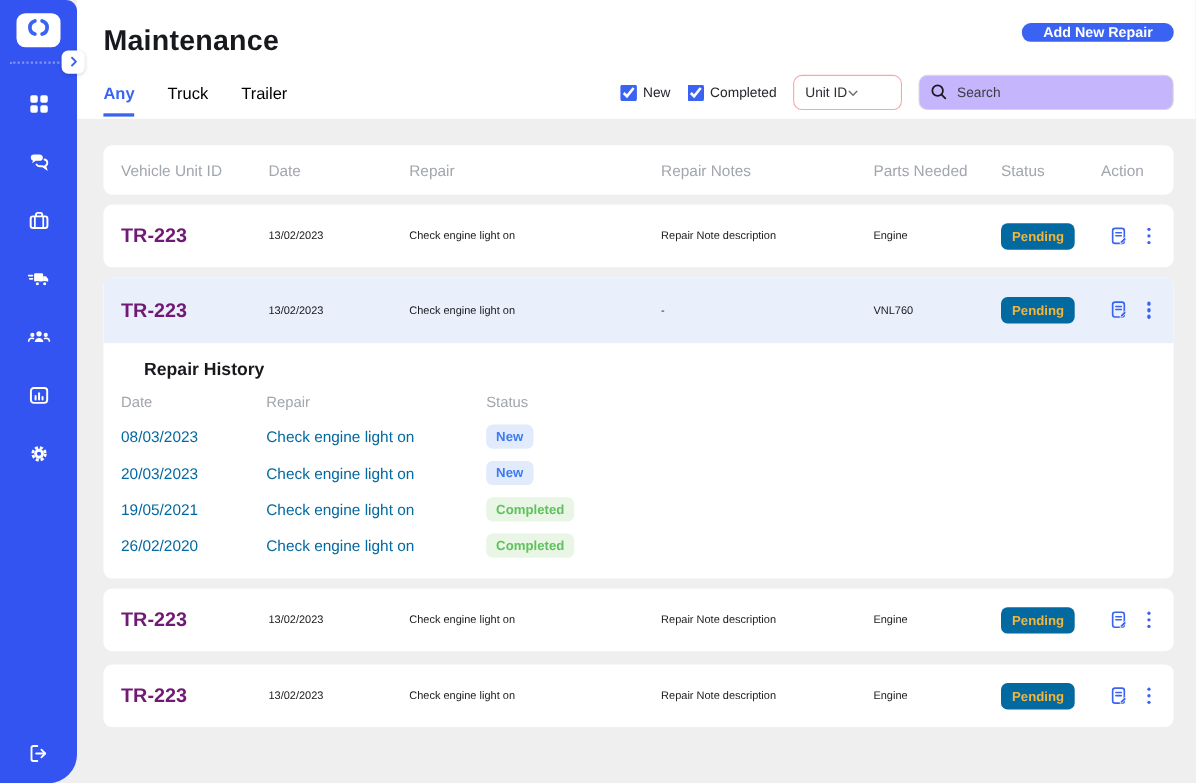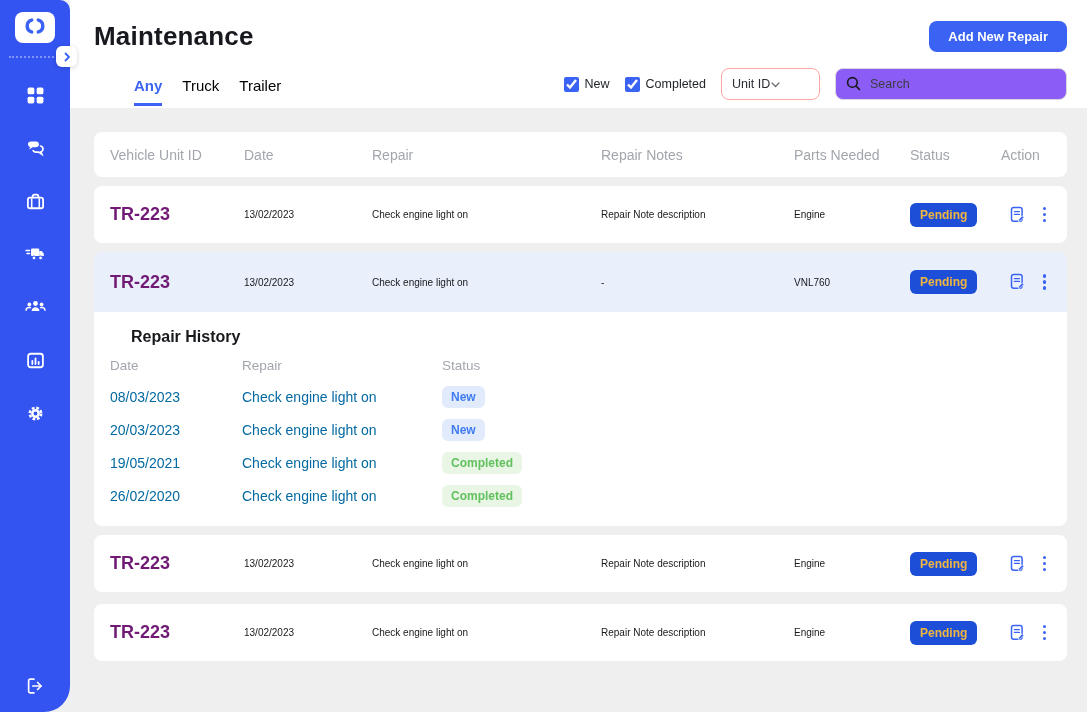--- a/index.html
+++ b/index.html
@@ -18,53 +18,53 @@
     border-radius:6px; box-shadow:0 1px 4px rgba(0,0,0,.18); display:flex; align-items:center;
     justify-content:center; cursor:pointer; }
   .nav { margin-top:26px; display:flex; flex-direction:column; gap:27px; align-items:center; }
   .nav-item { width:34px; height:26px; display:flex; align-items:center; justify-content:center; cursor:pointer; }
   .logout { position:absolute; bottom:13px; left:0; width:70px; display:flex; justify-content:center; cursor:pointer; }
 
   
   .main { position:absolute; left:70px; top:0; width:1017px; height:712px; }
   .topbar { background:#fff; height:108px; padding:21px 20px 0 24px; position:relative; }
   .page-title { font-size:26px; font-weight:700; color:#17191e; letter-spacing:.2px; }
-  .add-btn { position:absolute; right:20px; top:21px; height:31px; padding:0 19px; background:#3b63f3;
+  .add-btn { position:absolute; right:20px; top:21px; height:17px; padding:0 19px; background:#3b63f3;
     color:#fff; font-size:13px; font-weight:700; border:none; border-radius:8px; cursor:pointer;
     font-family:"Liberation Sans", sans-serif; }
   .tabs-row { display:flex; align-items:flex-end; margin-top:16px; }
-  .tabs { display:flex; gap:20px;margin-left:40px; }
+  .tabs { display:flex; gap:30px; }
   .tab { font-size:15px; font-weight:500; color:#000000; padding-bottom:9px; cursor:pointer;
     border-bottom:3px solid transparent; }
   .tab.active { color:#3b63f3; font-weight:700; border-bottom-color:#3b63f3; }
   .filter-controls { margin-left:auto; display:flex; align-items:center; gap:15px; padding-bottom:6px; }
   .chk-group { display:flex; align-items:center; gap:6px; }
   .chk-group input { width:15px; height:15px; accent-color:#3b63f3; cursor:pointer; }
   .chk-label { font-size:12.5px; color:#23262b; }
   .unit-select { width:99px; height:32px; border:1px solid #fca5a5; border-radius:8px; background:#fff;
     display:flex; align-items:center; padding:0 10px; cursor:pointer; }
   .unit-select span { font-size:12.5px; color:#2a2d33; flex:1; }
   .search-box { position:relative; width:232px; height:32px; }
   .search-box svg { position:absolute; left:11px; top:8px; }
   .search-box input { width:100%; height:100%; border:1px solid #d6d8dc; border-radius:8px;
     padding:0 10px 0 34px; font-size:12.5px; color:#2a2d33; outline:none;
-    font-family:"Liberation Sans", sans-serif; background:#8b5cf6; }
+    font-family:"Liberation Sans", sans-serif; background:#c4b5fd; }
   .search-box input::placeholder { color:#3a3d42; }
 
   .table-area { background:#efeff0; height:604px; padding:24px 20px 0 24px; }
   .grid-cols { display:grid; grid-template-columns:134px 128px 229px 193px 116px 91px 1fr;
     align-items:center; padding:0 16px; }
   .thead-card { background:#fff; border-radius:8px; height:45px; }
   .th { font-size:14px; color:#a2a6ad; }
   .row-card { background:#fff; border-radius:8px; height:57px; margin-top:9px; cursor:pointer; }
   .row-card.last { margin-top:12px; }
   .cell { font-size:10px; color:#17191c; }
   .unit-link { font-size:18px; font-weight:700; color:#701a75; cursor:pointer; }
   .badge { display:inline-block; font-size:12px; font-weight:700; padding:5px 10px; border-radius:6px; }
-  .badge.pending { background:#1d4ed8; color:#f1b63e;text-align:center; }
+  .badge.pending { background:#0369a1; color:#f1b63e;text-align:center; }
   .badge.new { background:#e1ebfb; color:#3e7bf0; padding:4px 9px; }
   .badge.completed { background:#e9f6e6; color:#62c05e; padding:4px 9px; }
   .actions { display:flex; align-items:center; gap:15px; justify-content:flex-start; padding-left:8px; }
   .icon-btn { cursor:pointer; display:flex; align-items:center; }
   .kebab { display:flex; flex-direction:column; gap:2.6px; cursor:pointer; padding:2px; }
   .kebab i { width:3.4px; height:3.4px; border-radius:50%; background:#3b63f3; }
 
   
   .expanded-card { background:#fff; border-radius:8px; margin-top:9px; overflow:hidden; }
   .expanded-row { background:#e9effb; height:60px; cursor:pointer; }

